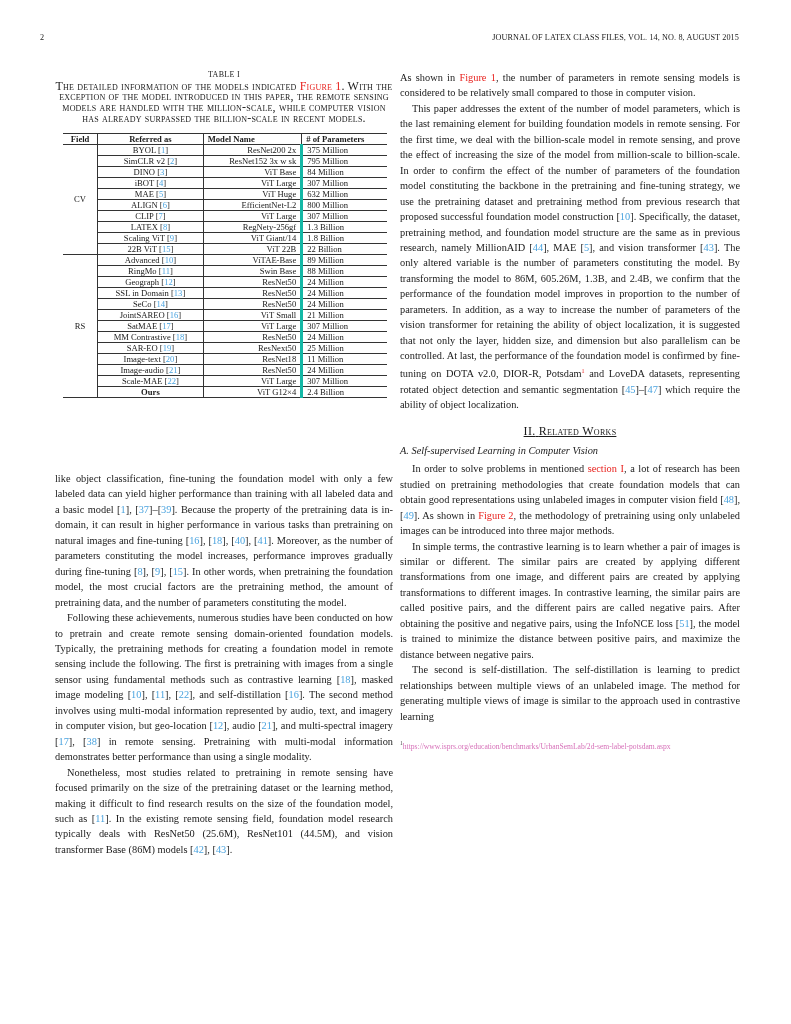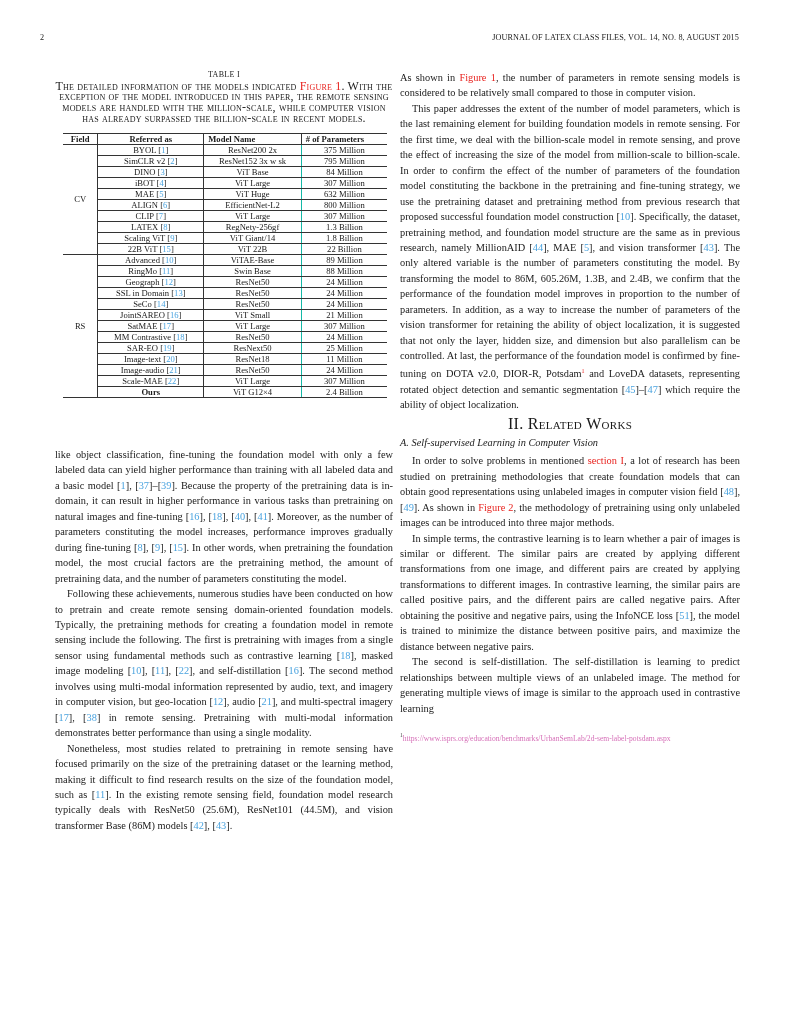--- a/index.html
+++ b/index.html
@@ -14,32 +14,32 @@
   .col.right { left: 400px; width: 340px; }
   .cap { text-align: center; font-size: 7.3px; line-height: 10.7px; letter-spacing: 0.2px; }
   .cap .title { font-size: 8px; letter-spacing: 0.3px; }
   .cap .sc { font-variant: small-caps; font-size: 12px; }
   .red { color: #e8231f; }
   .cite { color: #4aa3df; }
   table.models { border-collapse: collapse; margin: 9px 0 0 8px; font-size: 8.6px; line-height: 10px; width: 324px; }
   table.models th, table.models td { padding: 0 4px; white-space: nowrap; }
   table.models thead th { font-weight: bold; border-top: 1px solid #333; border-bottom: 1px solid #333; }
   table.models td.ref { text-align: center; border-left: 1px solid #333; border-right: 1px solid #333; border-bottom: 1px solid #333; }
-  table.models td.mn { border-right: 1px solid #14b8a6; border-bottom: 1px solid #333; text-align: center; margin-top: 20px; }
-  table.models td.np { border-bottom: 1px solid #333; text-align: center; }
+  table.models td.mn { border-right: 3px solid #14b8a6; border-bottom: 1px solid #333; text-align: right; margin-top: 20px; }
+  table.models td.np { border-bottom: 1px solid #333; text-align: left; }
   table.models th.f { border-right: 1px solid #333; }
   table.models th.r { border-right: 1px solid #333; }
   table.models th.m { border-right: 1px solid #333; }
   table.models td.field { text-align: center; vertical-align: middle; border-bottom: 1px solid #333; }
   table.models td.bold { font-weight: bold; }
   .table-block { position: absolute; left: 55px; top: 70px; width: 338px; }
-  .leftbody { position: absolute; left: 55px; top: 447px; width: 338px; font-size: 10.35px; line-height: 15.45px; text-align: justify; }
+  .leftbody { position: absolute; left: 55px; top: 471px; width: 338px; font-size: 10.35px; line-height: 15.45px; text-align: justify; }
   p { margin: 0; }
   p.ind { text-indent: 12px; }
-  .section { text-align: center; margin: 4px 0 3px; font-size: 16px; letter-spacing: 0.3px; }
+  .section { text-align: center; margin: 12px 0 3px; font-size: 12px; letter-spacing: 0.3px; text-decoration: underline; }
   .section .sc { font-variant: small-caps; }
   .subsec { font-style: italic; margin: 0 0 3px; }
   .footnote { font-size: 7.6px; line-height: 10.4px; color: #d670b8; margin-top: 14px; text-align: left; }
   .footnote sup { font-size: 5.5px; color: #444; }
   sup.fn { font-size: 6px; color: #e8231f; }
 </style>
 </head>
 <body>
 
 <div class="header">

